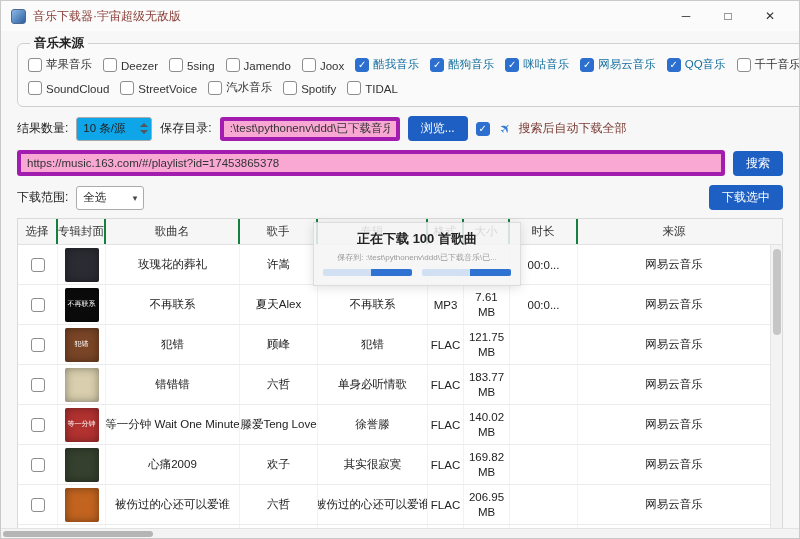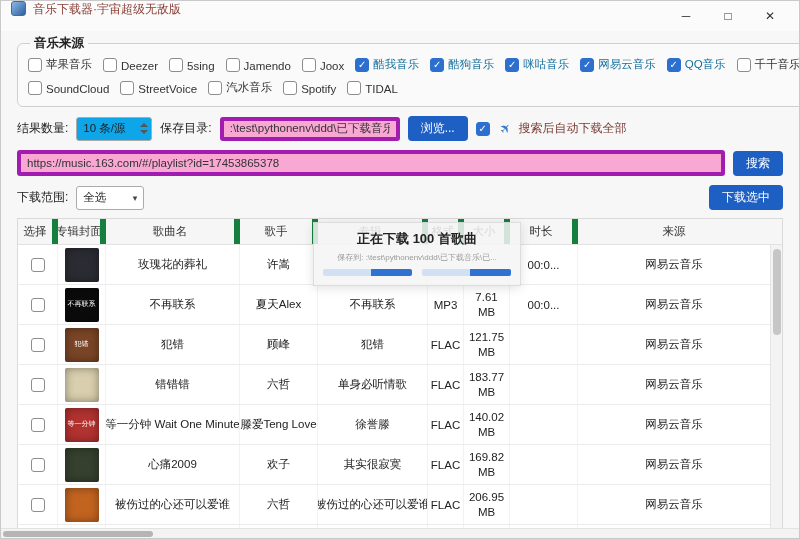--- a/index.html
+++ b/index.html
@@ -3,21 +3,21 @@
 <meta charset="utf-8">
 <style>
   * { box-sizing: border-box; margin: 0; padding: 0; }
   html,body { width: 800px; height: 539px; overflow: hidden; }
   body { font-family: "Liberation Sans", "DejaVu Sans", sans-serif; background: #e8e8e8; }
 
   .window { position: relative; width: 800px; height: 539px; background: #f7f7f7;
             border: 1px solid #c9c9c9; overflow: hidden; }
 
   
-  .titlebar { height: 30px; display: flex; align-items: flex-start; padding: 0 8px; background: #fbfbfb; }
+  .titlebar { height: 30px; display: flex; align-items: center; padding: 0 8px; background: #fbfbfb; }
   .app-icon { width: 15px; height: 15px; border: 1px solid #4a6a95; border-radius: 3px;
               background: linear-gradient(135deg,#8db9e8,#2d5f9e); margin: 0 7px 0 2px; flex: none; }
   .title { font-size: 12px; color: #8a4038; }
   .win-controls { margin-left: auto; display: flex; }
   .wc { width: 42px; height: 30px; display: flex; align-items: center; justify-content: center;
         font-size: 12px; color: #333; cursor: default; }
 
   .content { padding: 4px 16px 0; }
 
   
@@ -54,21 +54,21 @@
                display: flex; align-items: center; padding: 0 6px; font-size: 11.5px; color: #222; }
   .chev { margin-left: auto; font-size: 9px; color: #444; }
   .spacer { flex: 1; }
 
   
   .table { margin-top: 8px; background: #fff; border: 1px solid #dadada; height: 327px;
            position: relative; overflow: hidden; }
   .thead, .trow { display: grid; grid-template-columns: 40px 48px 134px 78px 110px 36px 46px 68px 1fr; }
   .thead { height: 26px; background: #f6f6f6; border-bottom: 1px solid #e2e2e2; padding-right: 12px; }
   .hcell { display: flex; align-items: center; justify-content: center; font-size: 11.5px; color: #333;
-           overflow: hidden; white-space: nowrap; border-right: 6px solid #15803d; }
+           overflow: hidden; white-space: nowrap; border-right: 2px solid #15803d; }
   .hcell:last-child { border-right: none; }
   .tbody { padding-right: 12px; }
   .trow { height: 40px; border-bottom: 1px solid #ececec; background: #fff; }
   .tcell { display: flex; align-items: center; justify-content: center; font-size: 11.5px; color: #222;
            overflow: hidden; white-space: nowrap; border-right: 1px solid #f2f2f2; text-align: center; padding: 0 2px; }
   .tcell:last-child { border-right: none; }
   .tcell.wrap { white-space: normal; line-height: 1.3; }
   .art { width: 34px; height: 34px; border-radius: 2px; color: #fff; font-size: 7px; line-height: 1.2;
          display: flex; align-items: center; justify-content: center; text-align: center;
          box-shadow: inset 0 0 10px rgba(0,0,0,.4); overflow: hidden; padding: 1px; }

